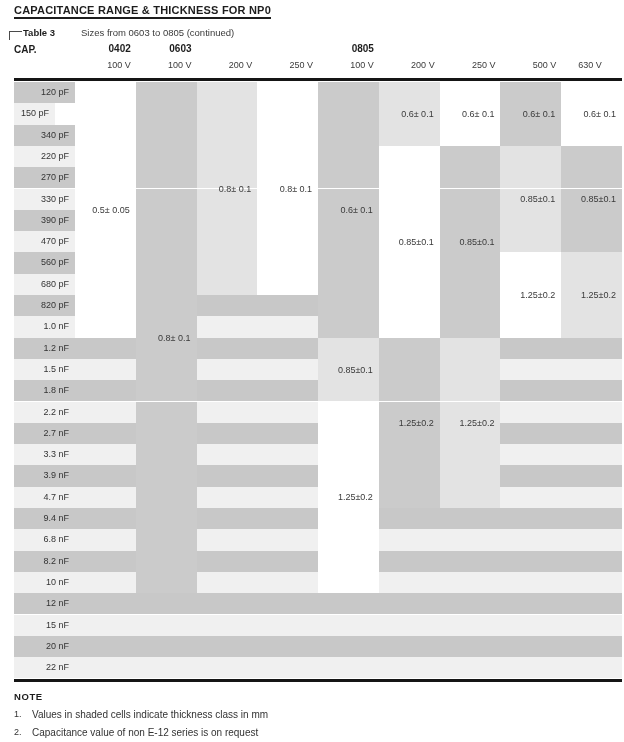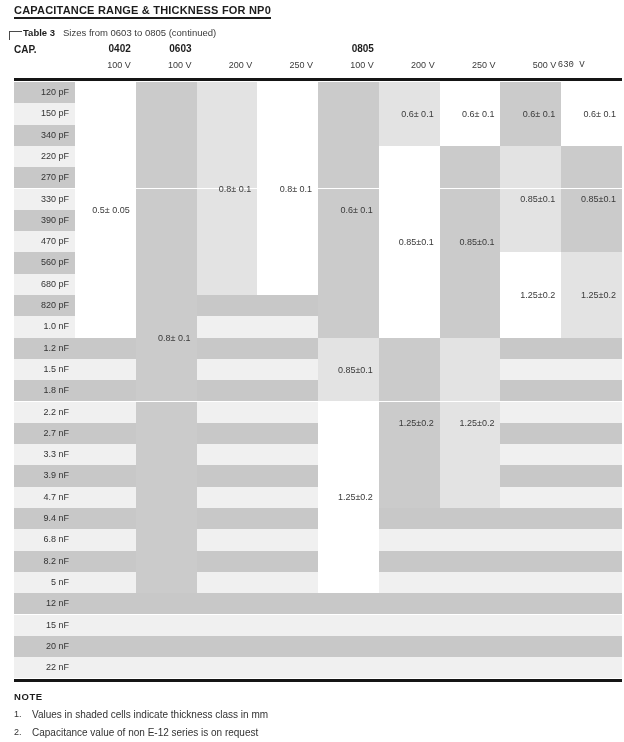--- a/index.html
+++ b/index.html
@@ -2,21 +2,21 @@
 <html><head>
 <meta charset="utf-8">
 <style>
   html,body{margin:0;padding:0;background:#ffffff;}
   body{width:624px;height:742px;position:relative;font-family:"Liberation Sans",sans-serif;color:#333;overflow:hidden;}
   .abs{position:absolute;text-align:center;}
   #doc-title{left:14px;top:4px;font-size:11px;font-weight:bold;letter-spacing:0.2px;color:#1d1d1d;border-bottom:2px solid #1d1d1d;padding-bottom:1px;white-space:nowrap;}
   #caption{left:9px;top:27px;display:flex;align-items:flex-start;font-size:9.5px;white-space:nowrap;}
   #caption-bracket{width:12px;height:8px;border-top:1px solid #4a4a4a;border-left:1px solid #4a4a4a;margin-top:4px;}
   #caption-label{font-weight:bold;color:#1d1d1d;margin-left:1px;}
-  #caption-text{margin-left:8px;color:#3a3a3a;}
+  #caption-text{margin-left:26px;color:#3a3a3a;}
   #cap-header{left:14px;top:44px;font-size:10px;font-weight:bold;color:#1d1d1d;}
   .size-label{top:43px;font-size:10px;font-weight:bold;color:#1d1d1d;text-align:right;}
   .volt-label{top:60px;font-size:9px;color:#3a3a3a;text-align:right;}
   .rule{left:14px;width:608px;height:3px;background:#151515;}
   .cell{box-sizing:border-box;}
   .row-label{font-size:9px;color:#333;text-align:right;padding-right:6px;box-sizing:border-box;white-space:nowrap;}
   .thick-value{font-size:9px;color:#3a3a3a;text-align:right;padding-right:6px;height:12px;line-height:12px;box-sizing:border-box;white-space:nowrap;}
   #note-heading{left:14px;top:691px;font-size:9.5px;font-weight:bold;letter-spacing:0.6px;color:#1d1d1d;}
   .note-num{left:14px;font-size:9px;color:#333;}
   .note-text{left:32px;font-size:10px;color:#333;}
@@ -41,36 +41,36 @@
   </div>
 <div id="volt-row">
     <div class="abs volt-label" style="position: absolute; left: 75px; width: 55.7778px;">100 V</div>
     <div class="abs volt-label" style="position: absolute; left: 135.778px; width: 55.7778px;">100 V</div>
     <div class="abs volt-label" style="position: absolute; left: 196.556px; width: 55.7778px;">200 V</div>
     <div class="abs volt-label" style="position: absolute; left: 257.333px; width: 55.7778px;">250 V</div>
     <div class="abs volt-label" style="position: absolute; left: 318.111px; width: 55.7778px;">100 V</div>
     <div class="abs volt-label" style="position: absolute; left: 378.889px; width: 55.7778px;">200 V</div>
     <div class="abs volt-label" style="position: absolute; left: 439.667px; width: 55.7778px;">250 V</div>
     <div class="abs volt-label" style="position: absolute; left: 500.444px; width: 55.7778px;">500 V</div>
-    <div class="abs volt-label" style="position: absolute; left: 529px; width: 55.7778px; font-family: Liberation Mono, monospace;">630 V</div>
+    <div class="abs volt-label" style="position: absolute; left: 546px; width: 55.7778px;">630 V</div>
   </div>
 
 <div class="abs rule" id="rule-top" style="top:78px;"></div>
 <div id="table-body">
     <div class="cell row-label" style="position: absolute; left: 14px; top: 82px; width: 61px; height: 21.3px; line-height: 21.3px; background: rgb(200, 200, 200);">120 pF</div>
     <div class="cell" style="position: absolute; left: 75px; top: 82px; width: 60.7778px; height: 21.3px; background: rgb(255, 255, 255);"></div>
     <div class="cell" style="position: absolute; left: 135.778px; top: 82px; width: 60.7778px; height: 21.3px; background: rgb(203, 203, 203);"></div>
     <div class="cell" style="position: absolute; left: 196.556px; top: 82px; width: 60.7778px; height: 21.3px; background: rgb(227, 227, 227);"></div>
     <div class="cell" style="position: absolute; left: 257.333px; top: 82px; width: 60.7778px; height: 21.3px; background: rgb(255, 255, 255);"></div>
     <div class="cell" style="position: absolute; left: 318.111px; top: 82px; width: 60.7778px; height: 21.3px; background: rgb(203, 203, 203);"></div>
     <div class="cell" style="position: absolute; left: 378.889px; top: 82px; width: 60.7778px; height: 21.3px; background: rgb(227, 227, 227);"></div>
     <div class="cell" style="position: absolute; left: 439.667px; top: 82px; width: 60.7778px; height: 21.3px; background: rgb(255, 255, 255);"></div>
     <div class="cell" style="position: absolute; left: 500.444px; top: 82px; width: 60.7778px; height: 21.3px; background: rgb(203, 203, 203);"></div>
     <div class="cell" style="position: absolute; left: 561.222px; top: 82px; width: 60.7778px; height: 21.3px; background: rgb(255, 255, 255);"></div>
-    <div class="cell row-label" style="position: absolute; left: 14px; top: 103.3px; width: 61px; height: 21.3px; line-height: 21.3px; background: rgb(240, 240, 240);">150 pF</div>
+    <div class="cell row-label" style="position: absolute; left: 14px; top: 103.3px; width: 41px; height: 21.3px; line-height: 21.3px; background: rgb(240, 240, 240);">150 pF</div>
     <div class="cell" style="position: absolute; left: 75px; top: 103.3px; width: 60.7778px; height: 21.3px; background: rgb(255, 255, 255);"></div>
     <div class="cell" style="position: absolute; left: 135.778px; top: 103.3px; width: 60.7778px; height: 21.3px; background: rgb(203, 203, 203);"></div>
     <div class="cell" style="position: absolute; left: 196.556px; top: 103.3px; width: 60.7778px; height: 21.3px; background: rgb(227, 227, 227);"></div>
     <div class="cell" style="position: absolute; left: 257.333px; top: 103.3px; width: 60.7778px; height: 21.3px; background: rgb(255, 255, 255);"></div>
     <div class="cell" style="position: absolute; left: 318.111px; top: 103.3px; width: 60.7778px; height: 21.3px; background: rgb(203, 203, 203);"></div>
     <div class="cell" style="position: absolute; left: 378.889px; top: 103.3px; width: 60.7778px; height: 21.3px; background: rgb(227, 227, 227);"></div>
     <div class="cell" style="position: absolute; left: 439.667px; top: 103.3px; width: 60.7778px; height: 21.3px; background: rgb(255, 255, 255);"></div>
     <div class="cell" style="position: absolute; left: 500.444px; top: 103.3px; width: 60.7778px; height: 21.3px; background: rgb(203, 203, 203);"></div>
     <div class="cell" style="position: absolute; left: 561.222px; top: 103.3px; width: 60.7778px; height: 21.3px; background: rgb(255, 255, 255);"></div>
     <div class="cell row-label" style="position: absolute; left: 14px; top: 124.6px; width: 61px; height: 21.3px; line-height: 21.3px; background: rgb(200, 200, 200);">340 pF</div>
@@ -276,21 +276,21 @@
     <div class="cell row-label" style="position: absolute; left: 14px; top: 550.6px; width: 61px; height: 21.3px; line-height: 21.3px; background: rgb(200, 200, 200);">8.2 nF</div>
     <div class="cell" style="position: absolute; left: 75px; top: 550.6px; width: 60.7778px; height: 21.3px; background: rgb(200, 200, 200);"></div>
     <div class="cell" style="position: absolute; left: 135.778px; top: 550.6px; width: 60.7778px; height: 21.3px; background: rgb(203, 203, 203);"></div>
     <div class="cell" style="position: absolute; left: 196.556px; top: 550.6px; width: 60.7778px; height: 21.3px; background: rgb(200, 200, 200);"></div>
     <div class="cell" style="position: absolute; left: 257.333px; top: 550.6px; width: 60.7778px; height: 21.3px; background: rgb(200, 200, 200);"></div>
     <div class="cell" style="position: absolute; left: 318.111px; top: 550.6px; width: 60.7778px; height: 21.3px; background: rgb(255, 255, 255);"></div>
     <div class="cell" style="position: absolute; left: 378.889px; top: 550.6px; width: 60.7778px; height: 21.3px; background: rgb(200, 200, 200);"></div>
     <div class="cell" style="position: absolute; left: 439.667px; top: 550.6px; width: 60.7778px; height: 21.3px; background: rgb(200, 200, 200);"></div>
     <div class="cell" style="position: absolute; left: 500.444px; top: 550.6px; width: 60.7778px; height: 21.3px; background: rgb(200, 200, 200);"></div>
     <div class="cell" style="position: absolute; left: 561.222px; top: 550.6px; width: 60.7778px; height: 21.3px; background: rgb(200, 200, 200);"></div>
-    <div class="cell row-label" style="position: absolute; left: 14px; top: 571.9px; width: 61px; height: 21.3px; line-height: 21.3px; background: rgb(240, 240, 240);">5 nF</div>
+    <div class="cell row-label" style="position: absolute; left: 14px; top: 571.9px; width: 61px; height: 21.3px; line-height: 21.3px; background: rgb(240, 240, 240);">10 nF</div>
     <div class="cell" style="position: absolute; left: 75px; top: 571.9px; width: 60.7778px; height: 21.3px; background: rgb(240, 240, 240);"></div>
     <div class="cell" style="position: absolute; left: 135.778px; top: 571.9px; width: 60.7778px; height: 21.3px; background: rgb(203, 203, 203);"></div>
     <div class="cell" style="position: absolute; left: 196.556px; top: 571.9px; width: 60.7778px; height: 21.3px; background: rgb(240, 240, 240);"></div>
     <div class="cell" style="position: absolute; left: 257.333px; top: 571.9px; width: 60.7778px; height: 21.3px; background: rgb(240, 240, 240);"></div>
     <div class="cell" style="position: absolute; left: 318.111px; top: 571.9px; width: 60.7778px; height: 21.3px; background: rgb(255, 255, 255);"></div>
     <div class="cell" style="position: absolute; left: 378.889px; top: 571.9px; width: 60.7778px; height: 21.3px; background: rgb(240, 240, 240);"></div>
     <div class="cell" style="position: absolute; left: 439.667px; top: 571.9px; width: 60.7778px; height: 21.3px; background: rgb(240, 240, 240);"></div>
     <div class="cell" style="position: absolute; left: 500.444px; top: 571.9px; width: 60.7778px; height: 21.3px; background: rgb(240, 240, 240);"></div>
     <div class="cell" style="position: absolute; left: 561.222px; top: 571.9px; width: 60.7778px; height: 21.3px; background: rgb(240, 240, 240);"></div>
     <div class="cell row-label" style="position: absolute; left: 14px; top: 593.2px; width: 61px; height: 21.3px; line-height: 21.3px; background: rgb(200, 200, 200);">12 nF</div>

